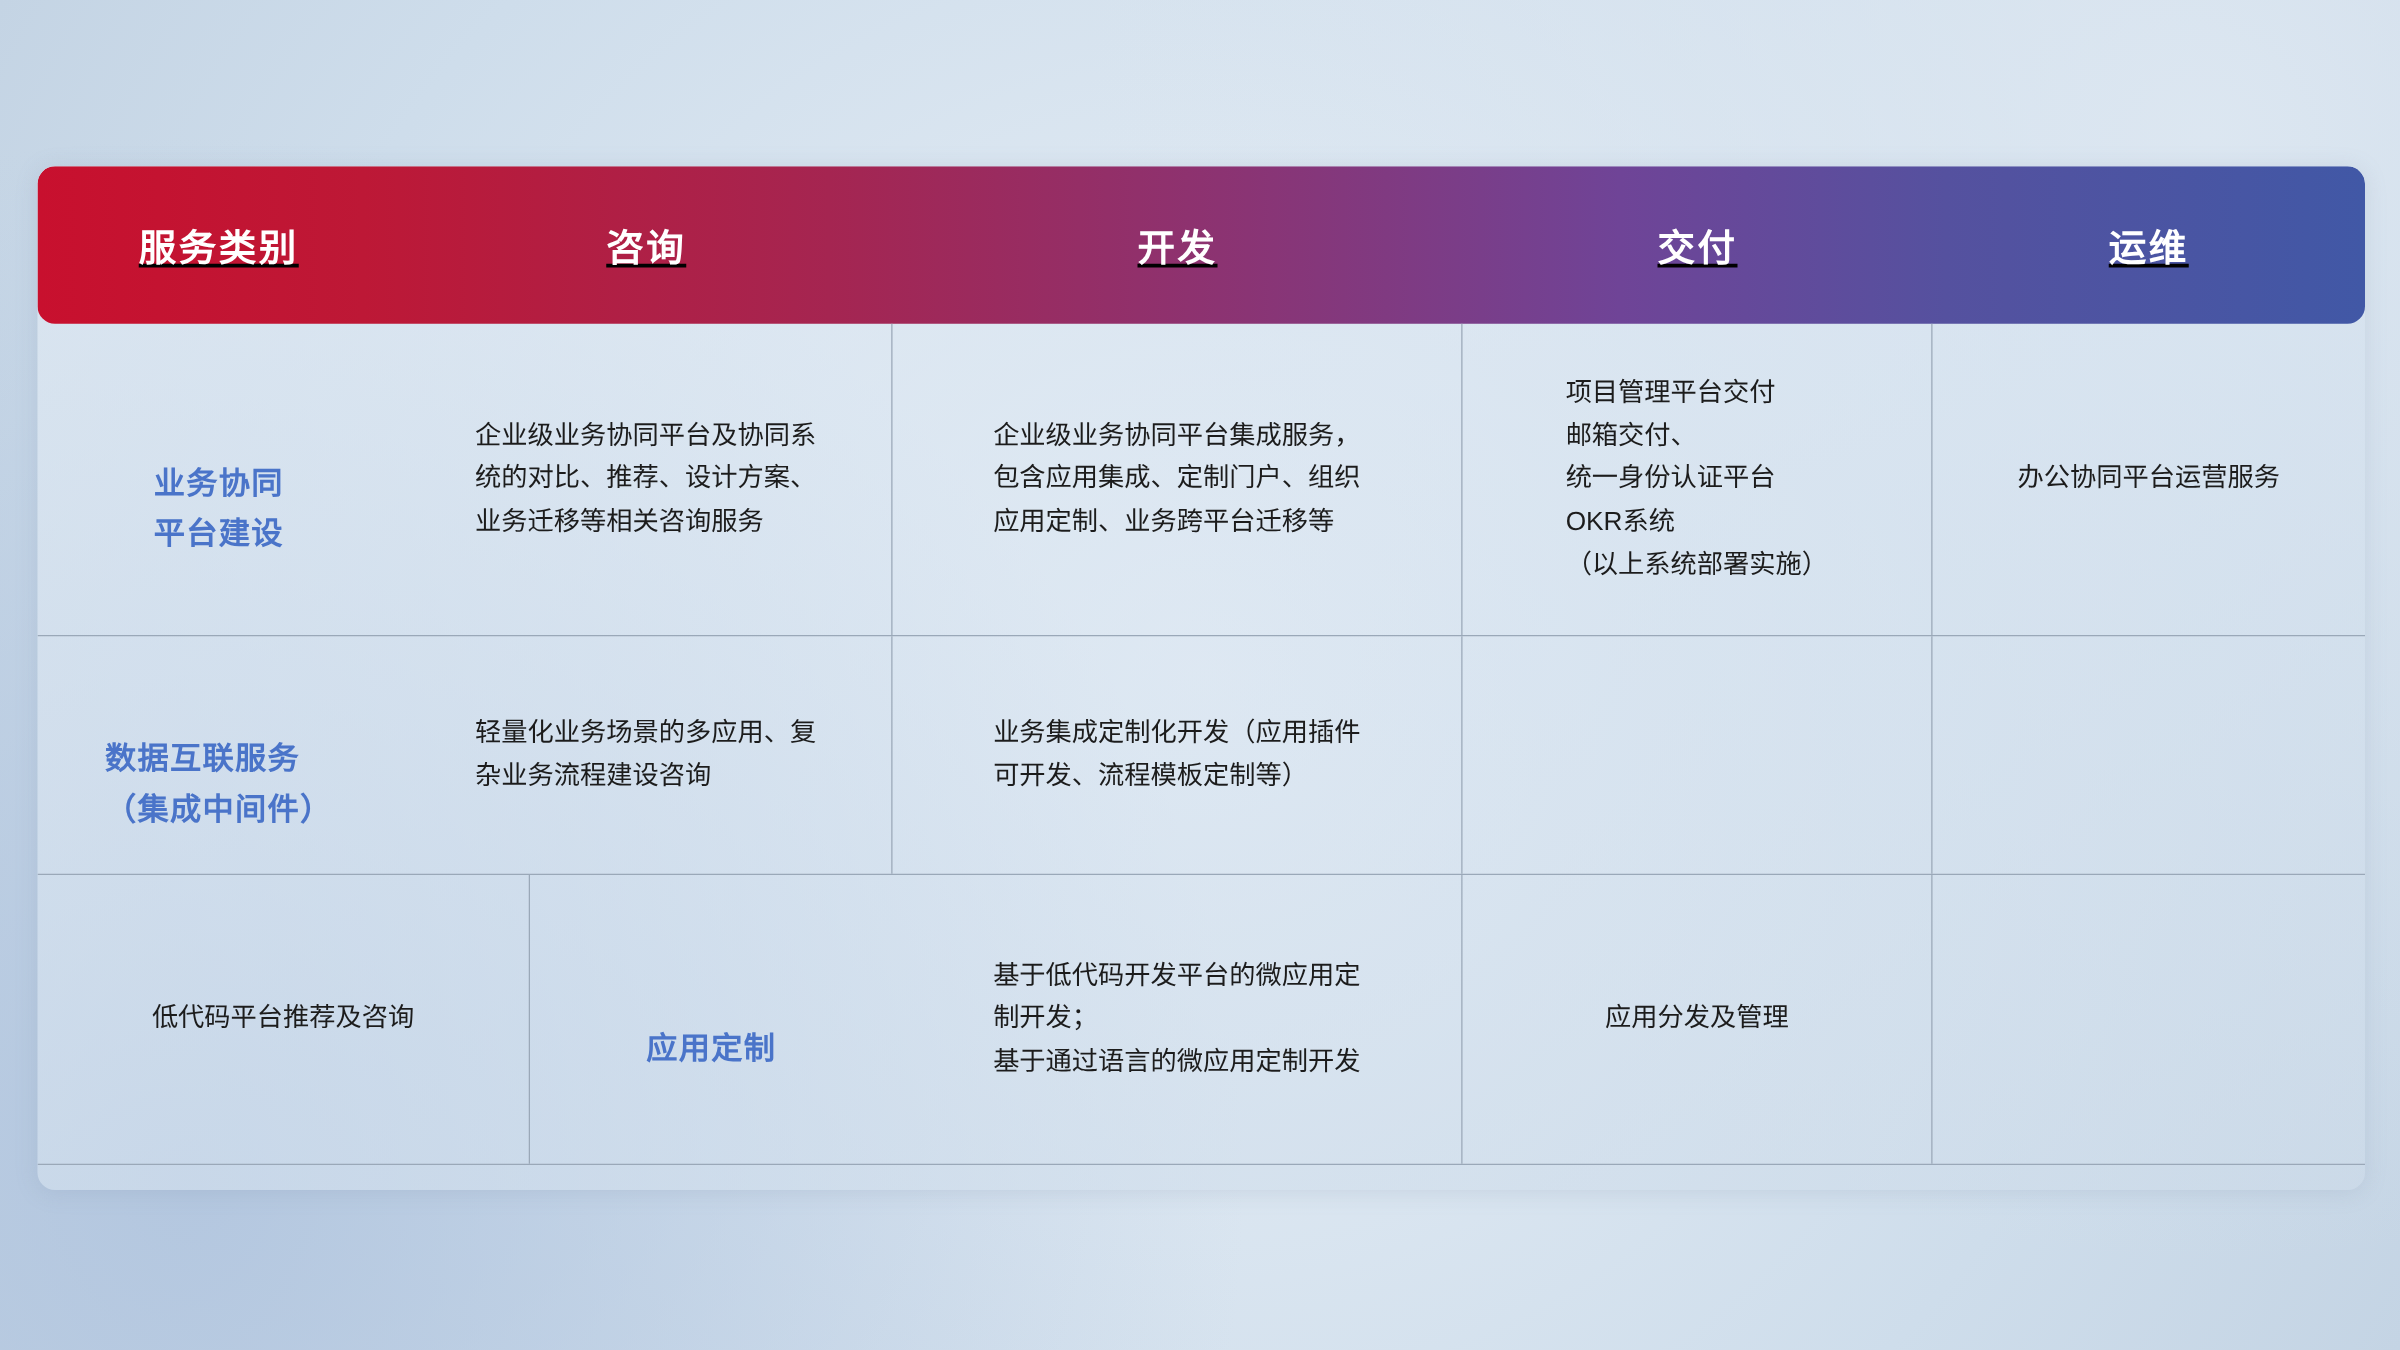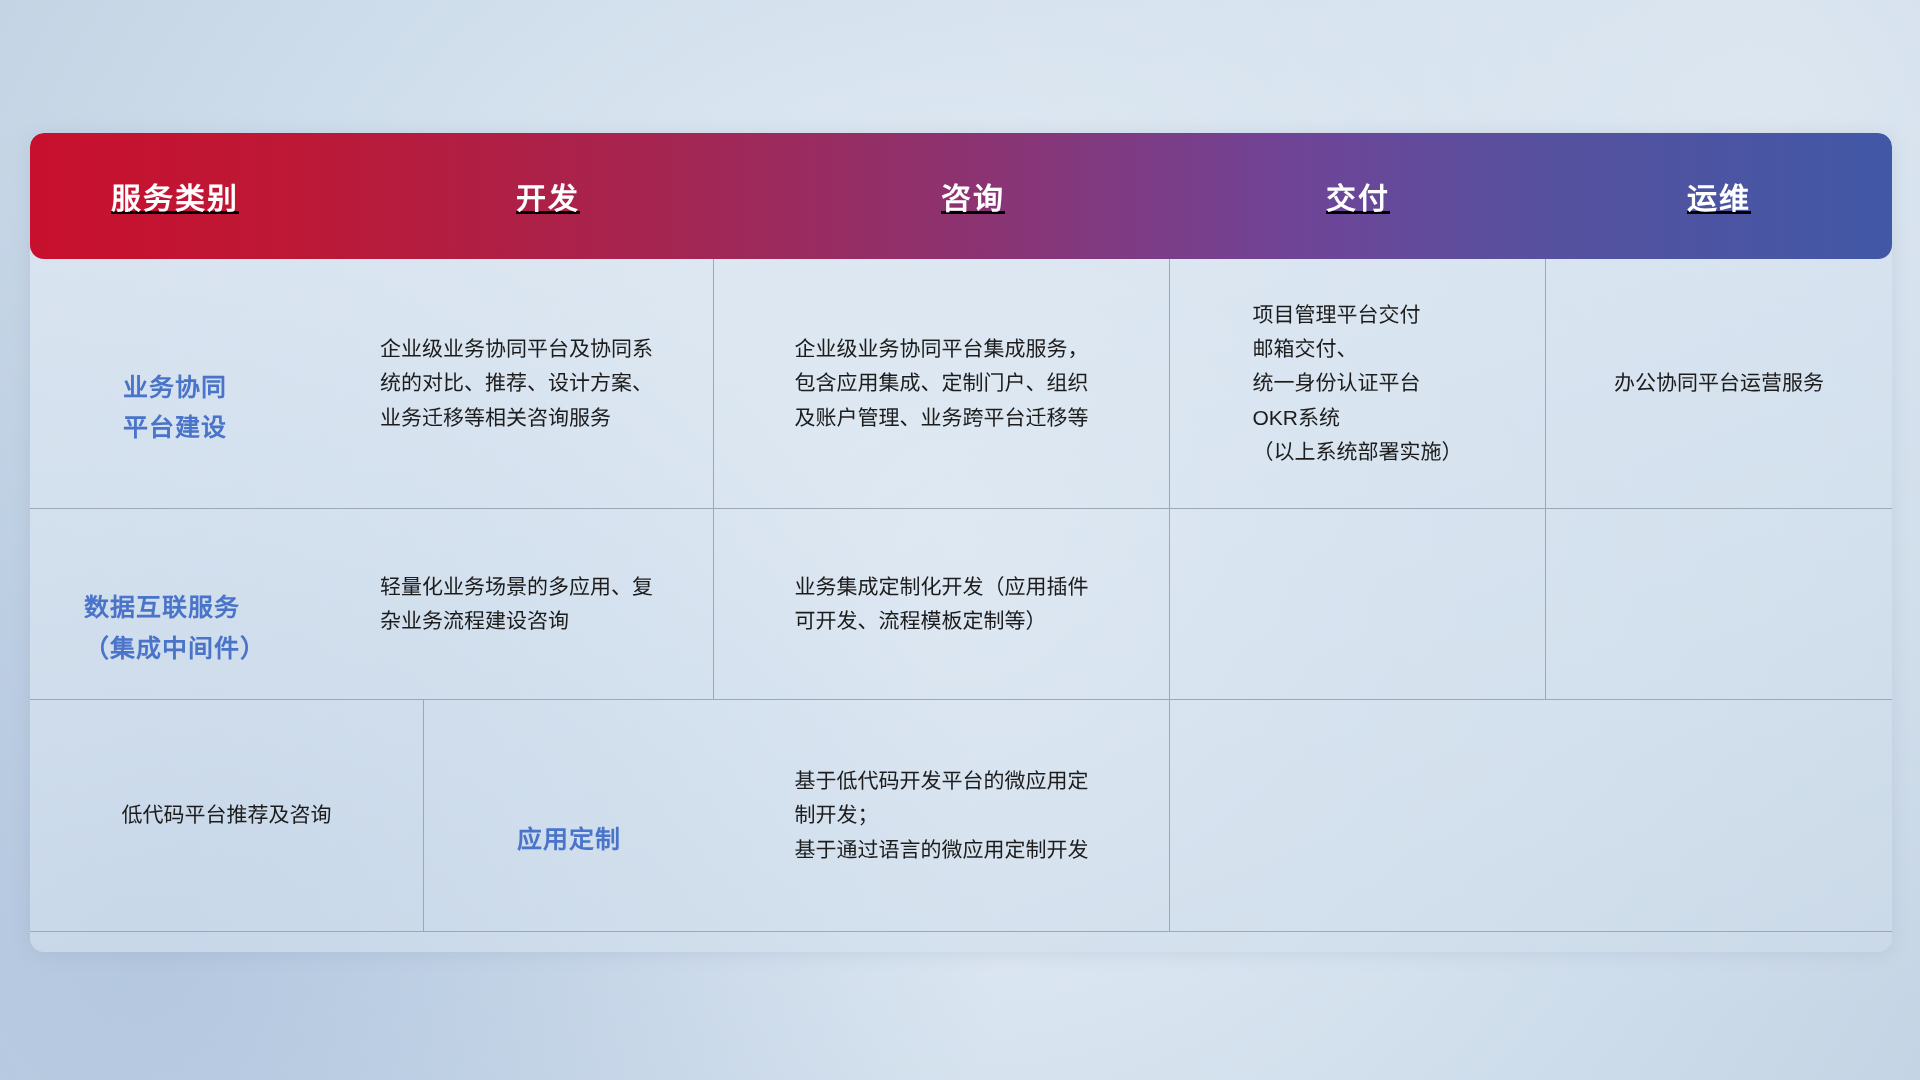--- a/index.html
+++ b/index.html
@@ -107,35 +107,35 @@
 </style>
 </head>
 <body>
 
 <div class="stage">
 
   <div class="table-wrap">
 
     <div class="thead">
       <div class="th c0">服务类别</div>
+      <div class="th c1">咨询</div>
       <div class="th c2">开发</div>
-      <div class="th c1">咨询</div>
       <div class="th c3">交付</div>
       <div class="th c4">运维</div>
     </div>
 
     <div class="trow r0">
       <div class="td cat c0">业务协同
 平台建设</div>
       <div class="td c1">企业级业务协同平台及协同系
 统的对比、推荐、设计方案、
 业务迁移等相关咨询服务</div>
       <div class="td c2">企业级业务协同平台集成服务，
 包含应用集成、定制门户、组织
-及账户管理、业务跨平台迁移等</div>
+应用定制、业务跨平台迁移等</div>
       <div class="td c3">项目管理平台交付
 邮箱交付、
 统一身份认证平台
 OKR系统
 （以上系统部署实施）</div>
       <div class="td c4">办公协同平台运营服务</div>
     </div>
 
     <div class="trow r1">
       <div class="td cat c0">数据互联服务
@@ -147,19 +147,20 @@
       <div class="td c3"></div>
       <div class="td c4"></div>
     </div>
 
     <div class="trow r2">
       <div class="td c1">低代码平台推荐及咨询</div>
       <div class="td cat c0">应用定制</div>
       <div class="td c2">基于低代码开发平台的微应用定
 制开发；
 基于通过语言的微应用定制开发</div>
+      <div class="td c3">应用分发及管理</div>
       <div class="td c4"></div>
     </div>
 
     <div class="bottom-pad"></div>
   </div>
 
 </div>
 
 </body></html>

